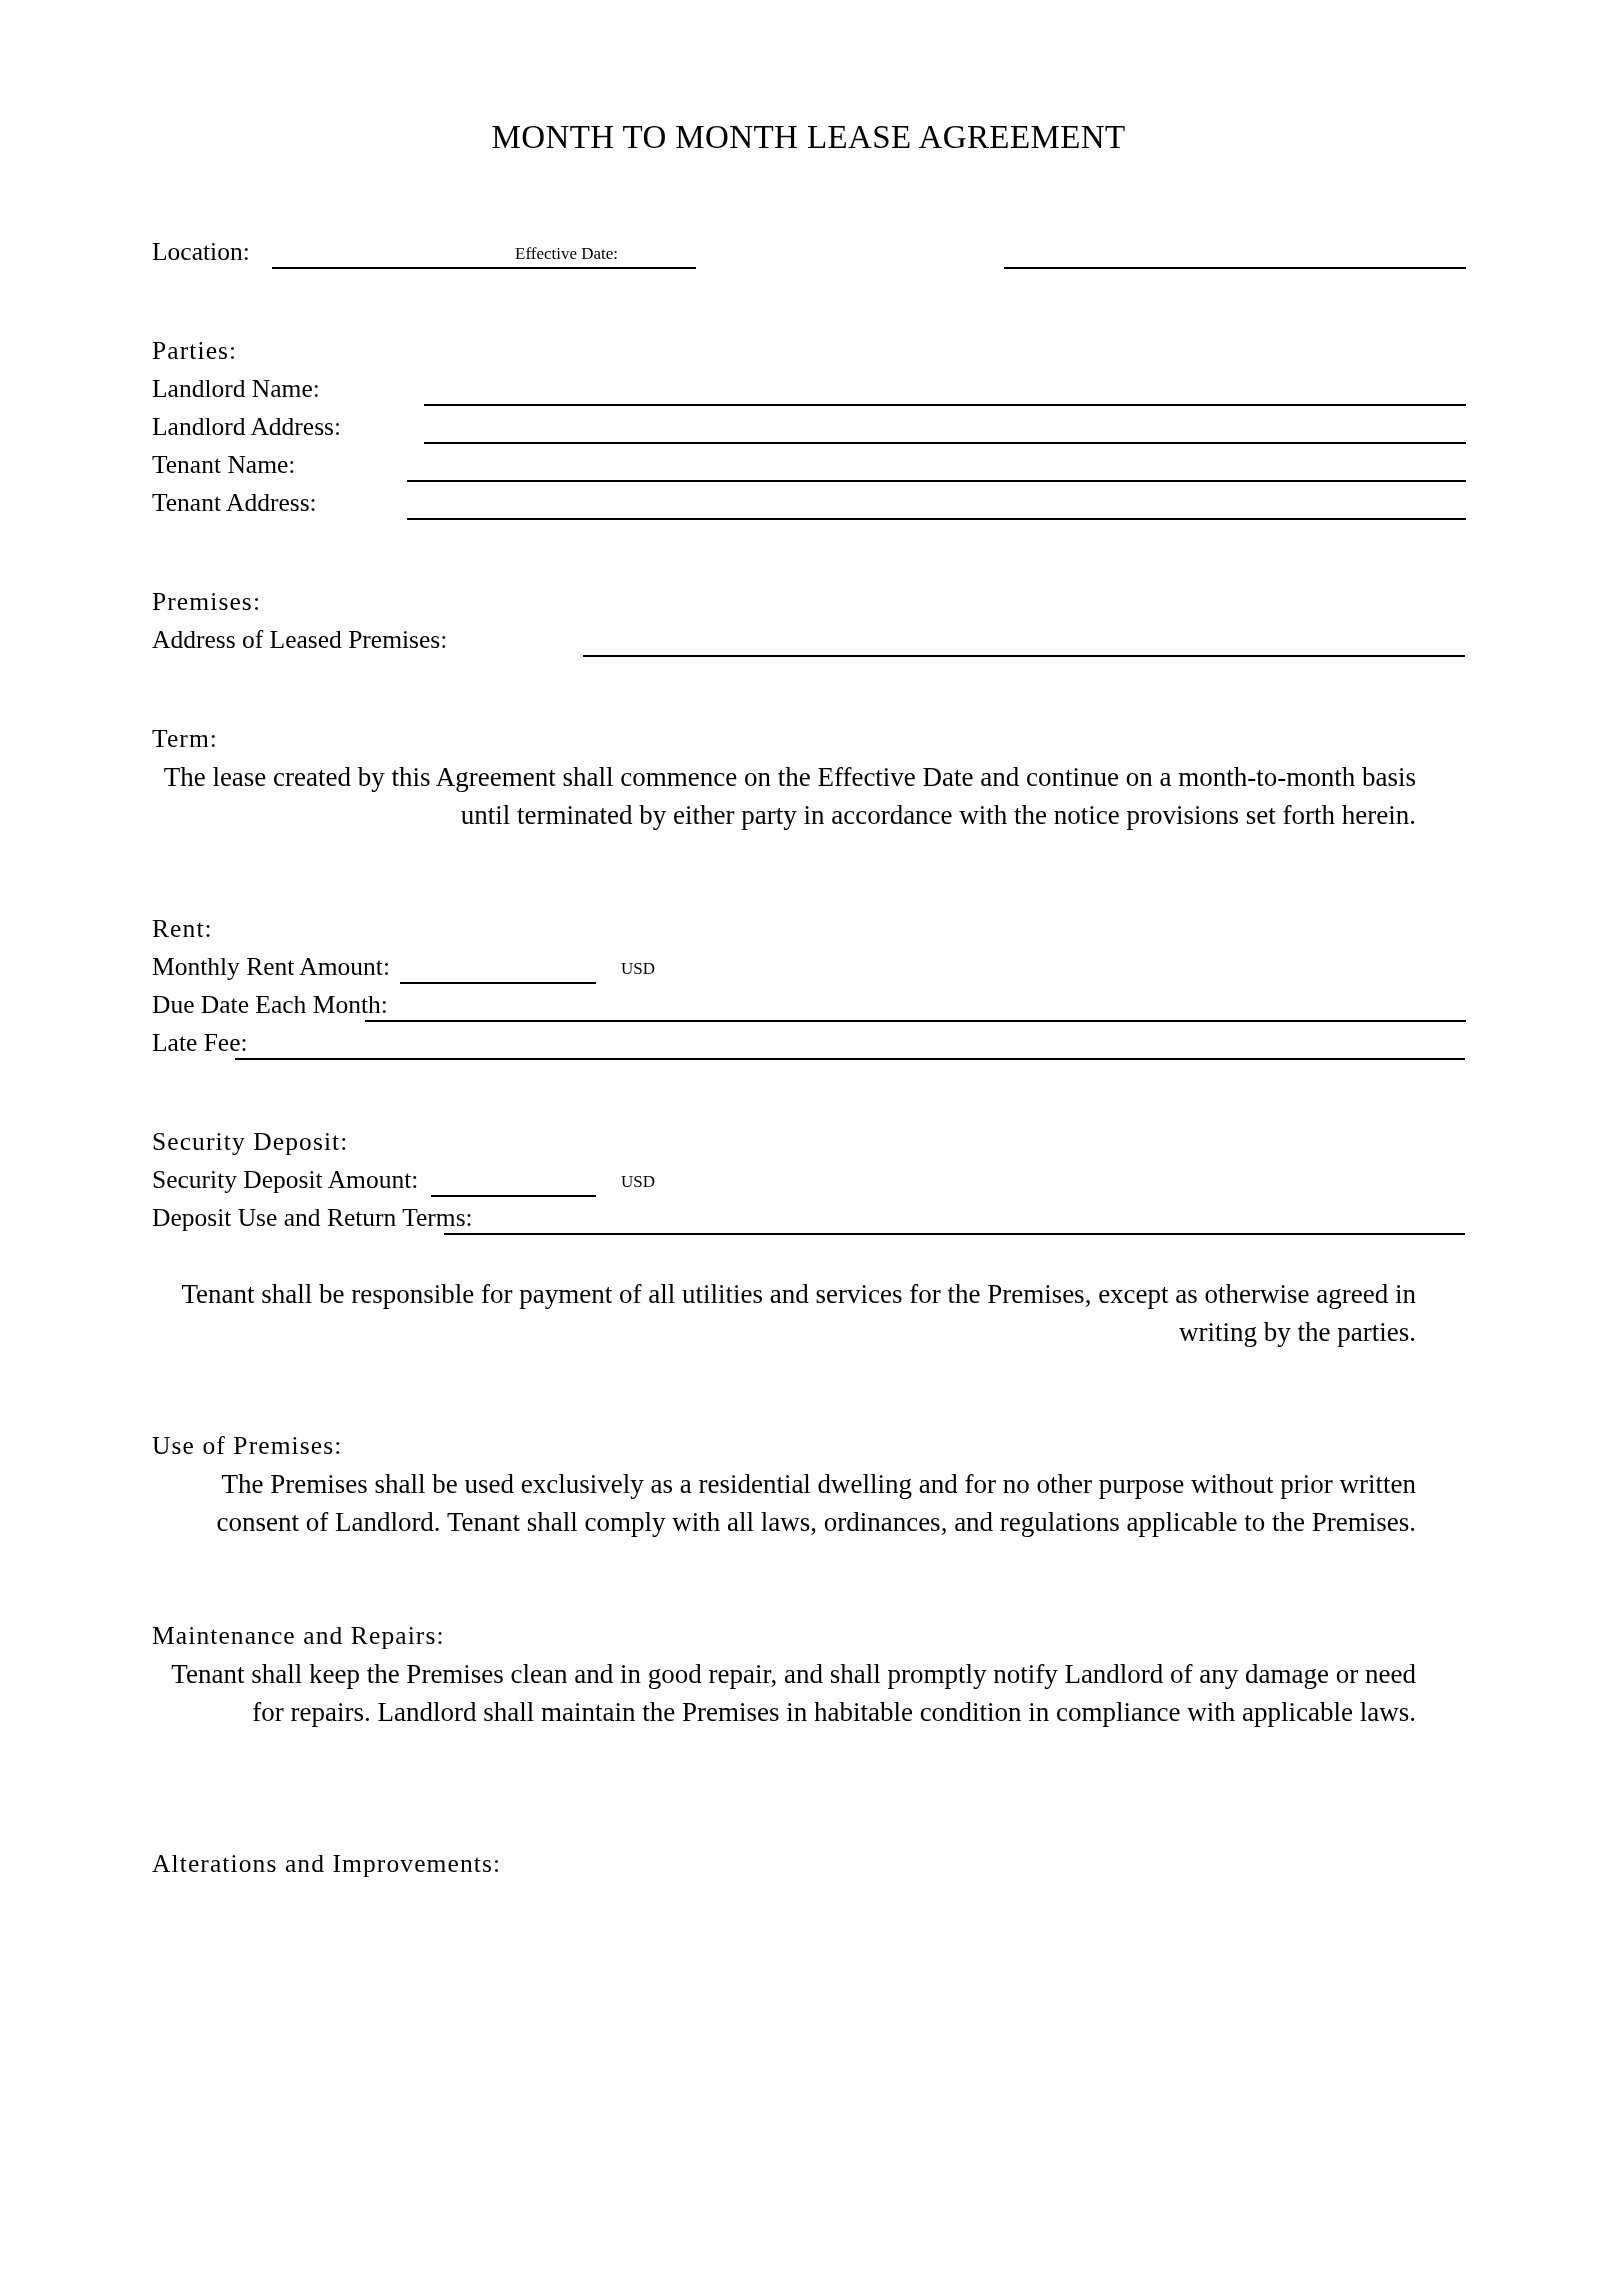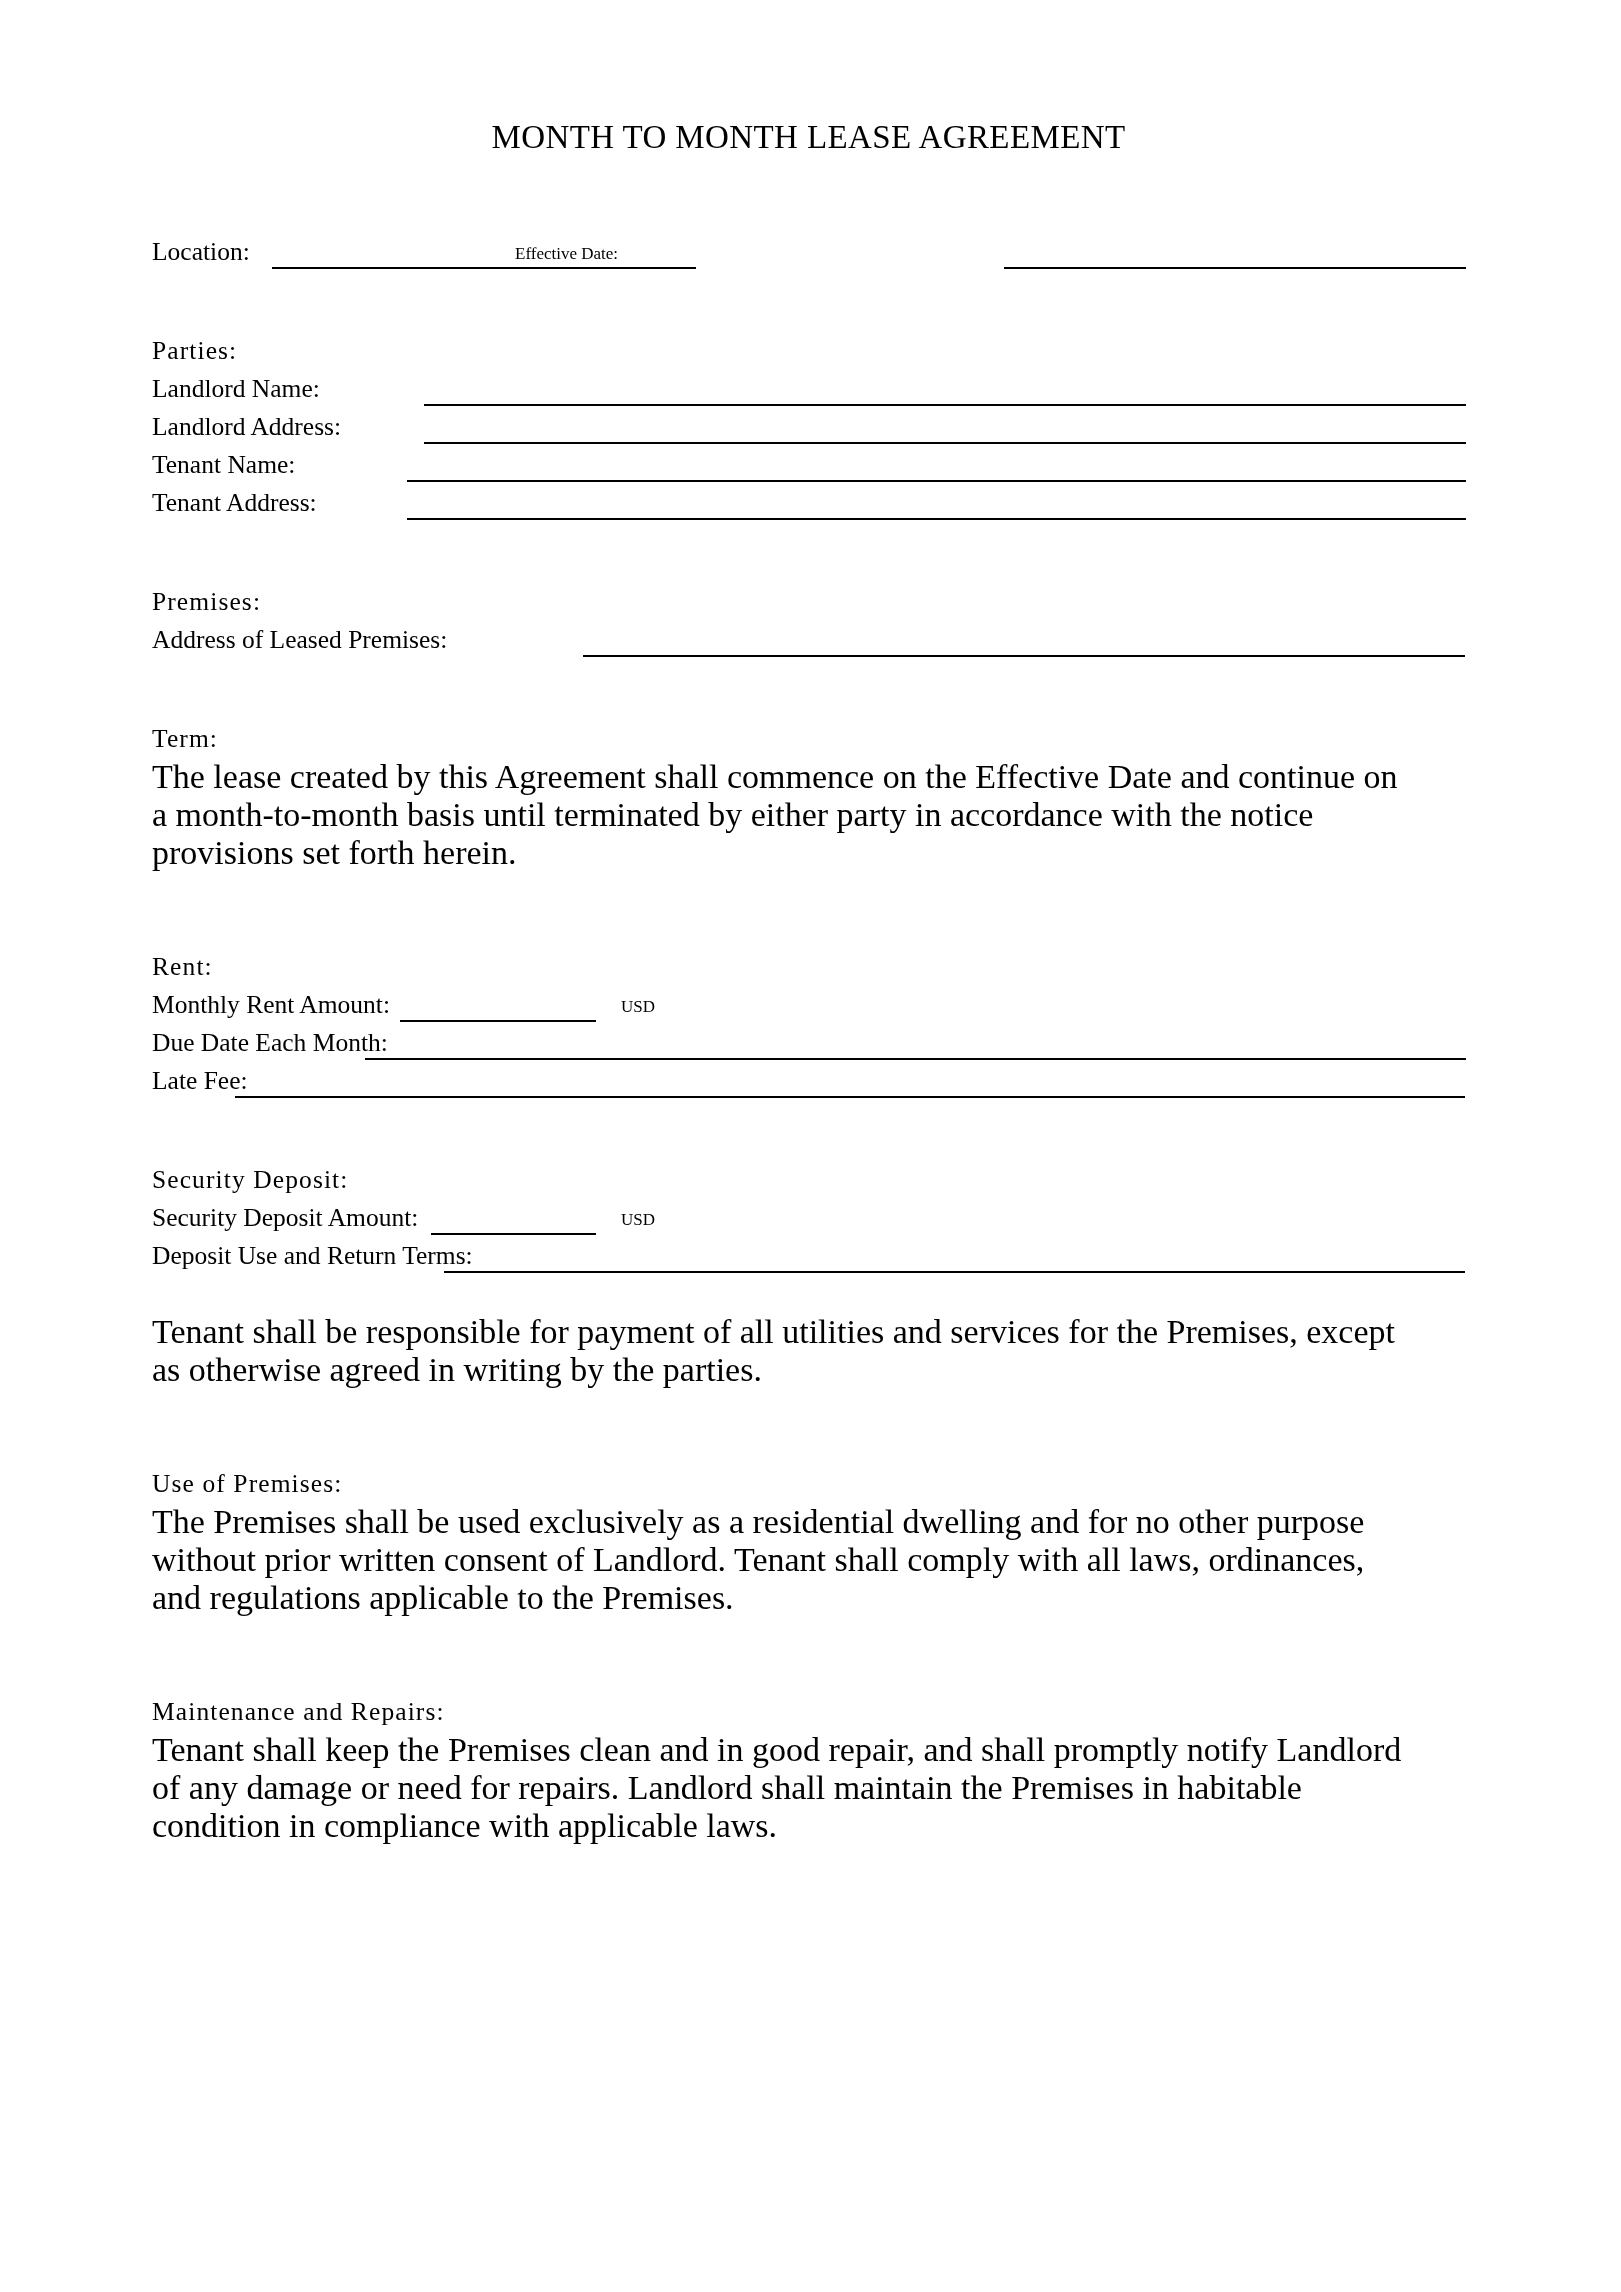--- a/index.html
+++ b/index.html
@@ -41,23 +41,23 @@
   }
 
   
   .section-head {
     font-size: 25.5px;
     line-height: 38px;
     letter-spacing: 1.1px;
     white-space: nowrap;
   }
   .para {
-    font-size: 34px;
-    line-height: 38px;
-    text-align: left;
+    font-size: 27px;
+    line-height: 38px;
+    text-align: right;
     width: 1264px;
   }
   .label {
     font-size: 25.5px;
     line-height: 38px;
     white-space: nowrap;
   }
 
   
   .field-row {
@@ -188,16 +188,17 @@
     <div class="para">The Premises shall be used exclusively as a residential dwelling and for no other purpose without prior written consent of Landlord. Tenant shall comply with all laws, ordinances, and regulations applicable to the Premises.</div>
 
     <div class="gap-xl"></div>
 
     <div class="section-head">Maintenance and Repairs:</div>
     <div class="para">Tenant shall keep the Premises clean and in good repair, and shall promptly notify Landlord of any damage or need for repairs. Landlord shall maintain the Premises in habitable condition in compliance with applicable laws.</div>
 
     <div class="gap-xl"></div>
     <div class="gap-m"></div>
 
+    <div class="section-head">Alterations and Improvements:</div>
 
   </div>
 </div>
 
 
 </body></html>

